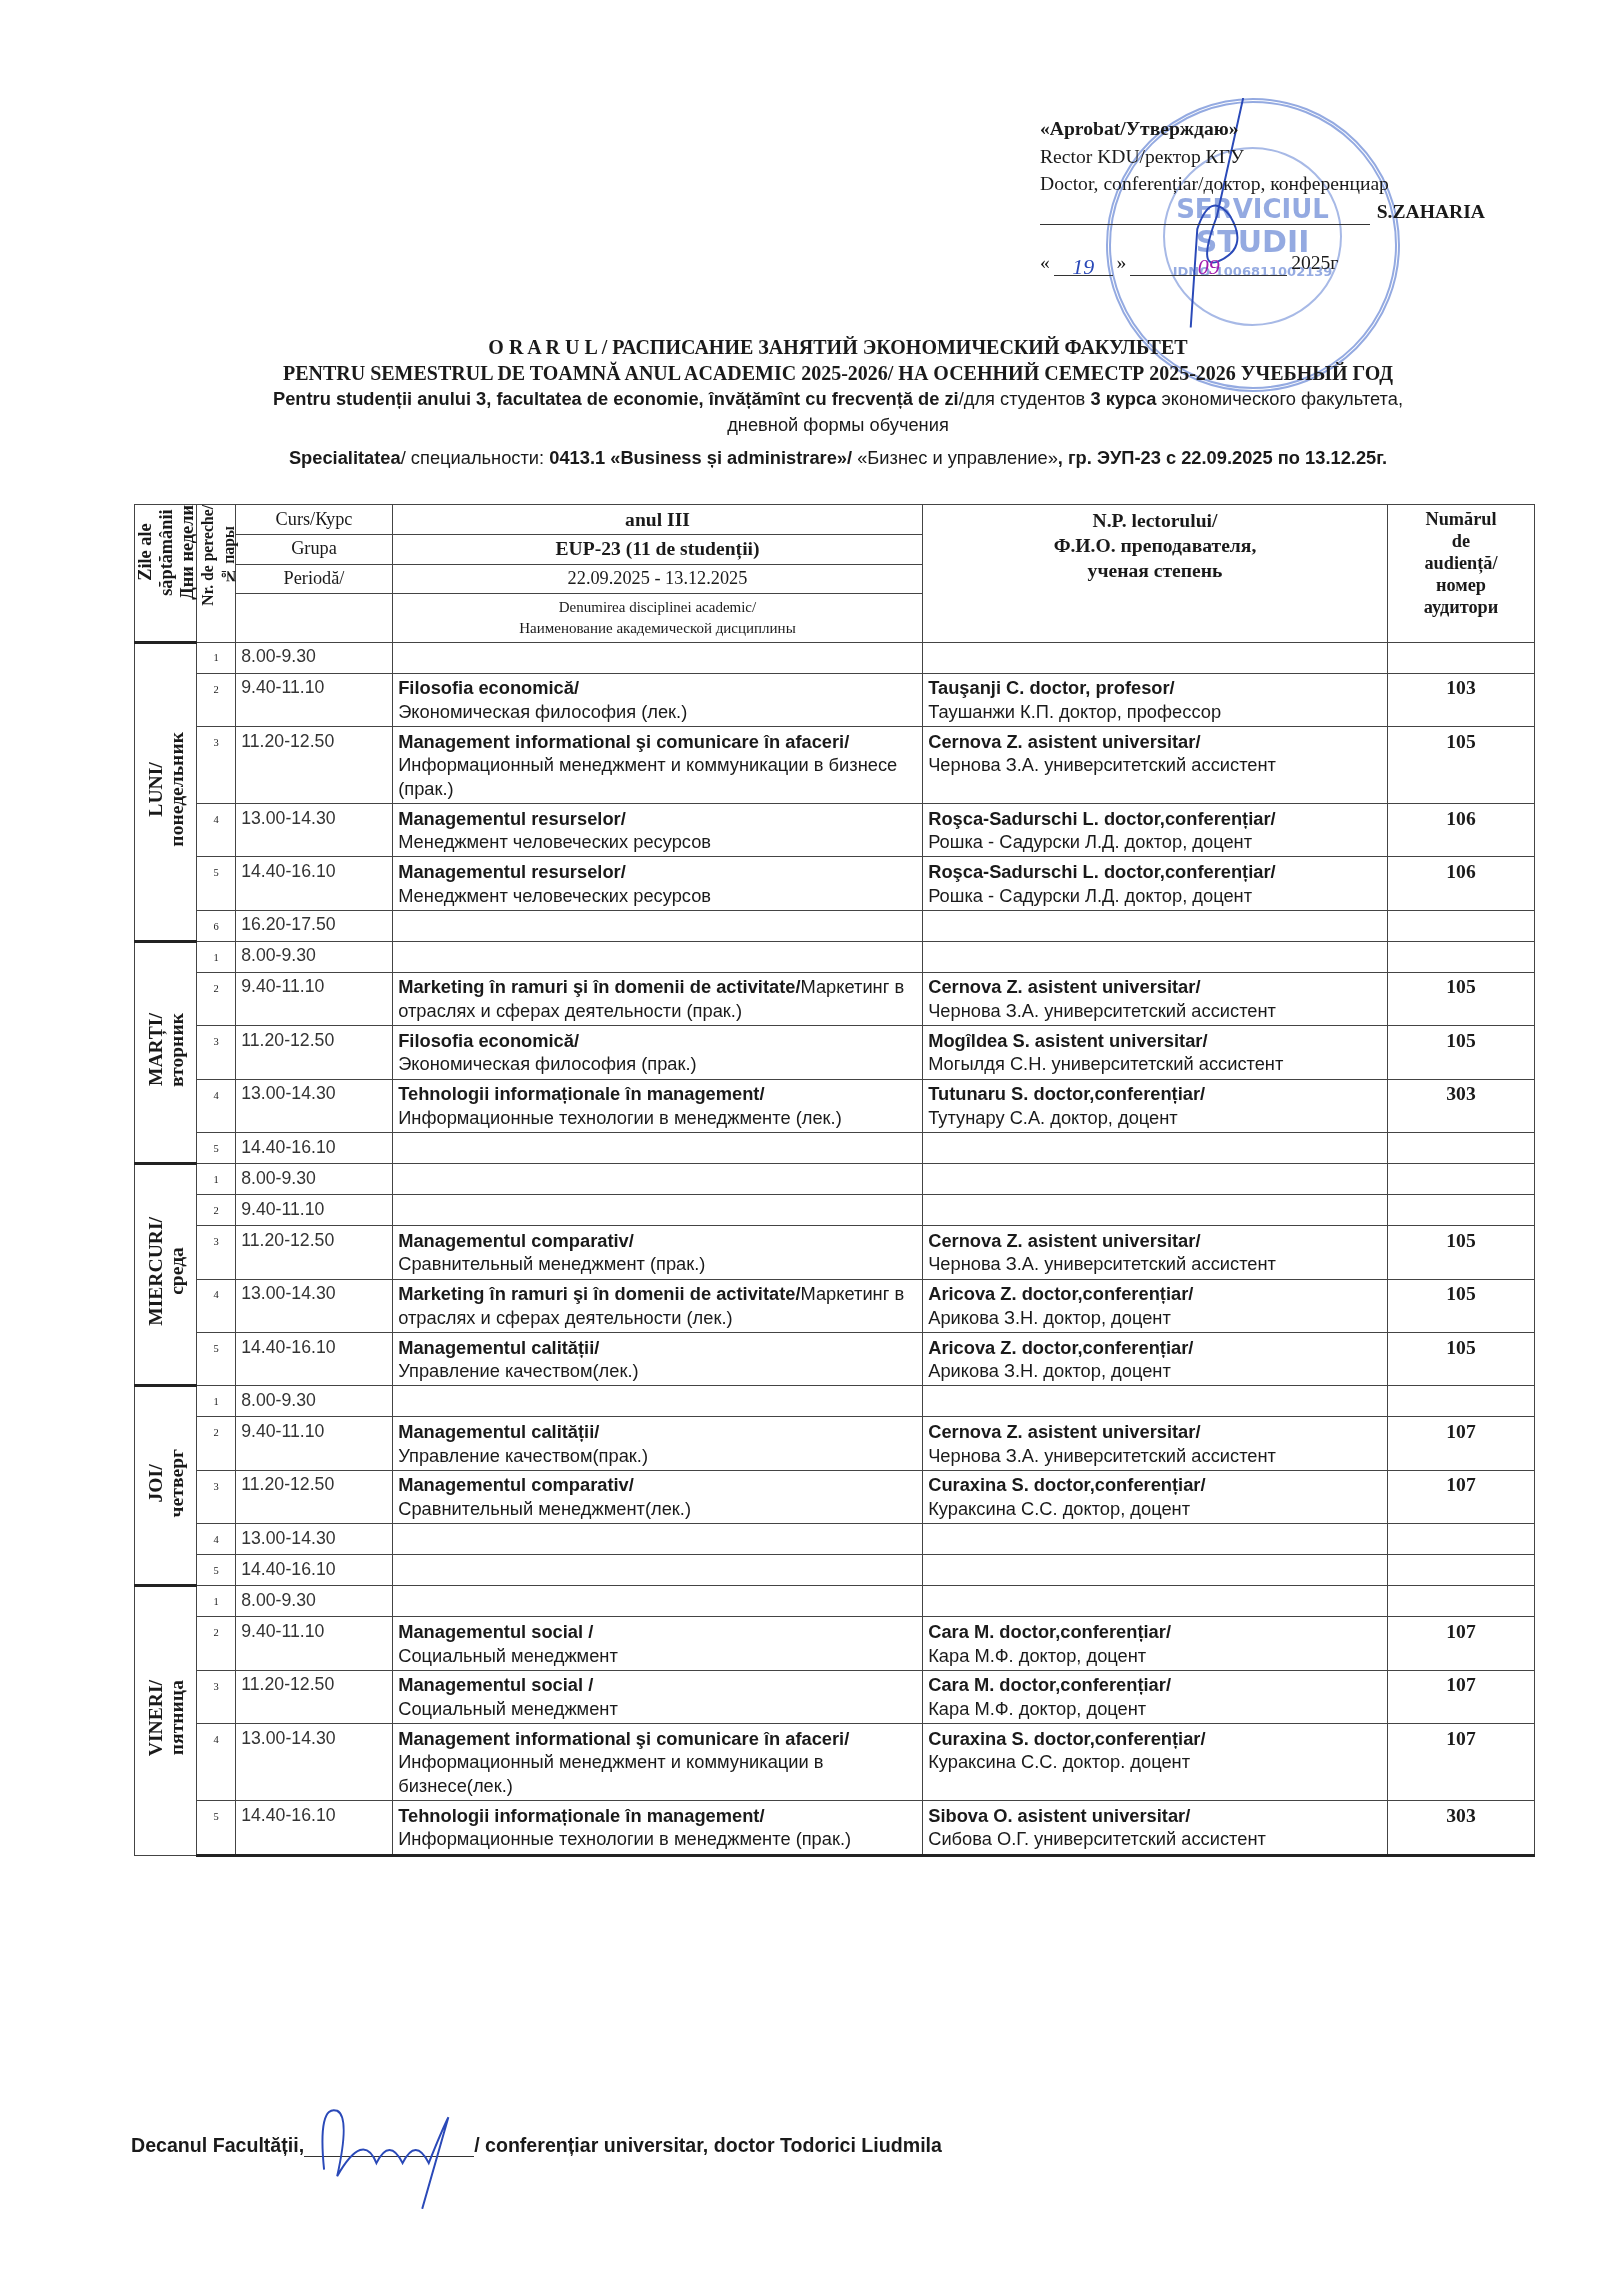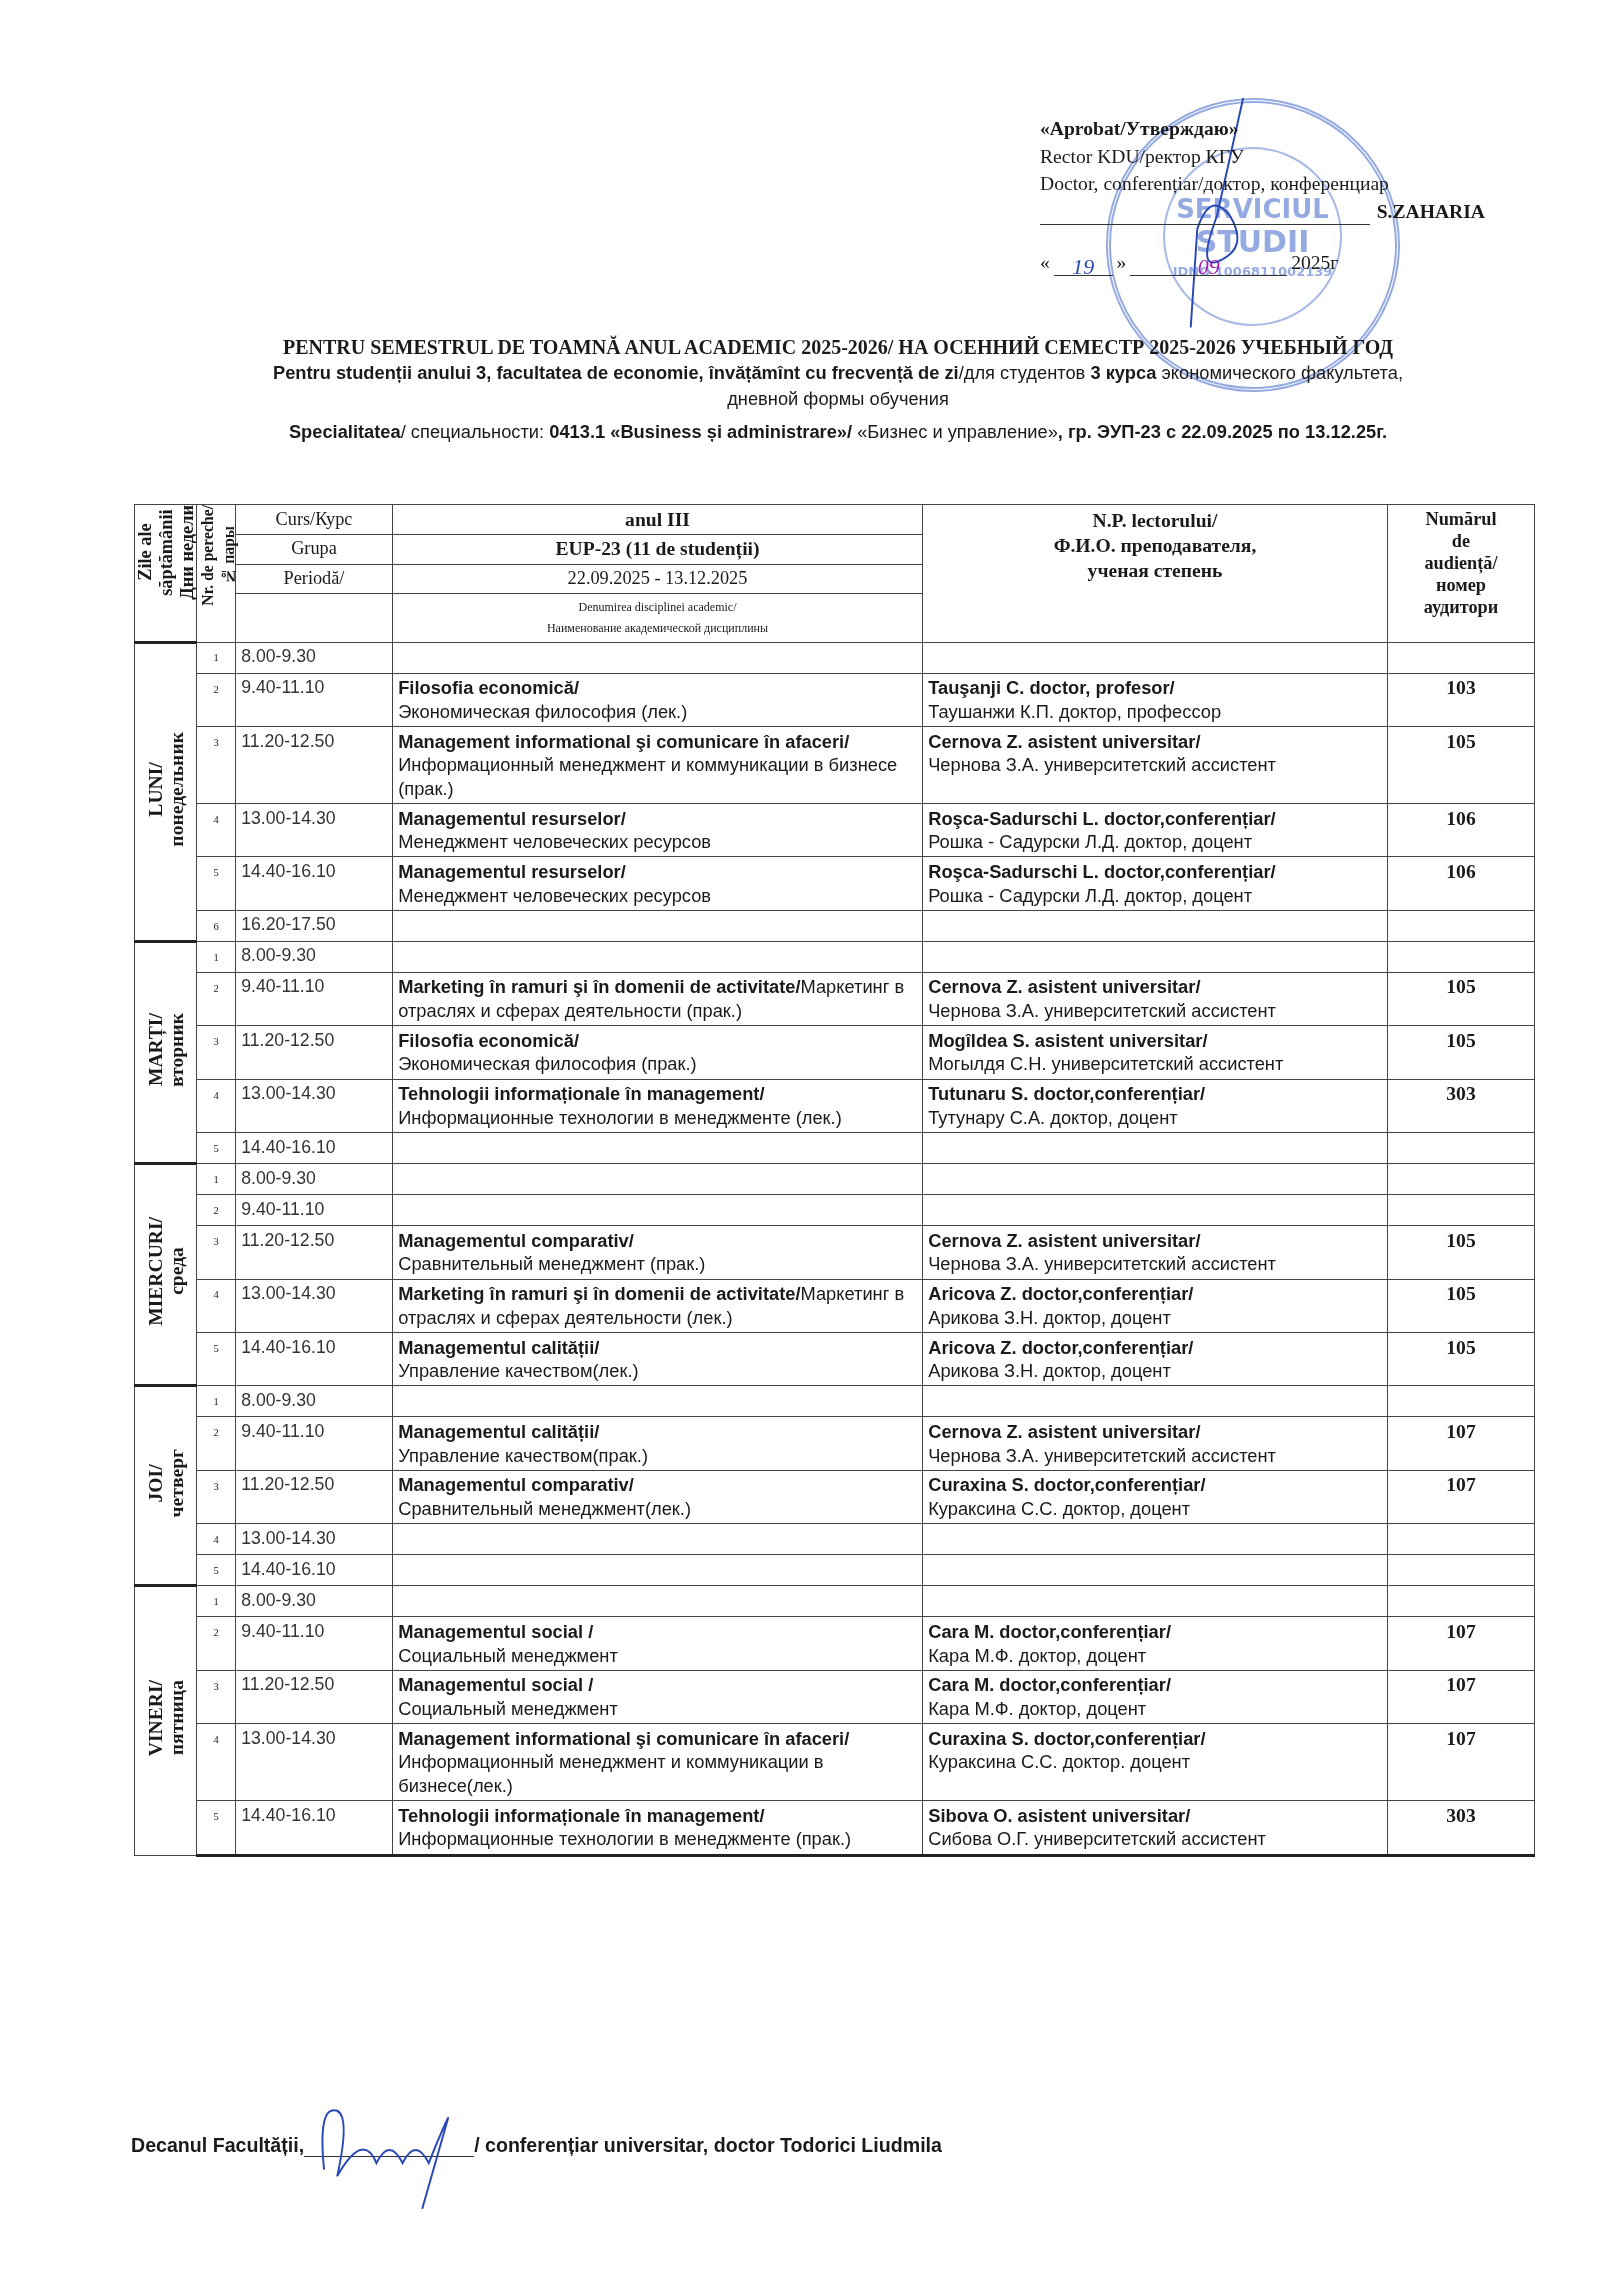--- a/index.html
+++ b/index.html
@@ -43,21 +43,21 @@
   table.schedule col.c-lect { width: 465px; }
   table.schedule col.c-room { width: 147px; }
 
   .hdr td { text-align: center; vertical-align: middle; font-family: "Liberation Serif", serif; }
   .hdr .h-day, .hdr .h-nr { padding: 0; }
   .vert { writing-mode: vertical-rl; transform: rotate(180deg); display: inline-block; font-weight: bold; line-height: 21px; font-family: "Liberation Serif", serif; }
   .hdr .h-day .vert { font-size: 18.3px; }
   .hdr .h-nr .vert { font-size: 15.7px; }
   .hdr .h-label { font-size: 18.3px; }
   .hdr .h-bold { font-weight: bold; font-size: 19.6px; }
-  .hdr .h-disc { font-size: 12px; line-height: 21px; }
+  .hdr .h-disc { font-size: 15px; line-height: 21px; }
   .hdr .h-lect { font-weight: bold; font-size: 19.6px; line-height: 25px; }
   .hdr .h-room { font-weight: bold; font-size: 18.3px; line-height: 22px; }
 
   .day-cell { text-align: center; vertical-align: middle !important; padding: 0 !important; border-top: 3.3px solid #222 !important; }
   .day-cell .vert { font-size: 19.6px; }
   .day-first td { border-top: 3.3px solid #222; }
   .nr { font-size: 10.5px; text-align: center; padding-top: 3.9px !important; font-family: "Liberation Serif", serif; }
   .time { font-size: 17.7px; font-family: "Liberation Sans Narrow", "Liberation Sans", sans-serif; color: #333; }
   .disc .ro { font-weight: bold; }
   .lect .ro { font-weight: bold; }
@@ -97,20 +97,21 @@
   <div class="date-line">
     <span>«</span>
     <span class="blank day">19</span>
     <span>»</span>
     <span class="blank month">09</span>
     <span class="year">2025г</span>
   </div>
 </div>
 
 <div class="titles">
+  <div class="t1">O R A R U L / РАСПИСАНИЕ ЗАНЯТИЙ ЭКОНОМИЧЕСКИЙ ФАКУЛЬТЕТ</div>
   <div class="t2">PENTRU SEMESTRUL DE  TOAMNĂ ANUL ACADEMIC 2025-2026/ НА  ОСЕННИЙ СЕМЕСТР 2025-2026 УЧЕБНЫЙ ГОД</div>
   <div class="t3">
     <b>Pentru studenții anului 3, facultatea de economie, învățămînt  cu frecvență de zi</b><span>/для студентов </span><b>3 курса</b><span> экономического факультета,</span>
   </div>
   <div class="t3">дневной формы обучения</div>
   <div class="t4">
     <b>Specialitatea</b><span>/ специальности: </span><b>0413.1 «Business și administrare»/</b><span> «Бизнес и управление»</span><b>, гр. ЭУП-23 с 22.09.2025 по 13.12.25г.</b>
   </div>
 </div>
 

